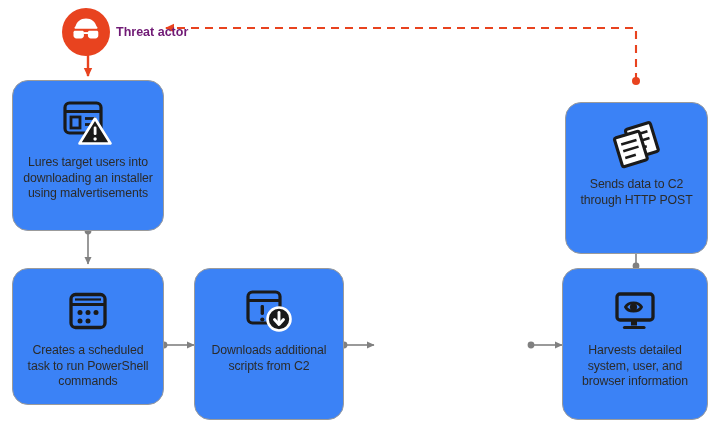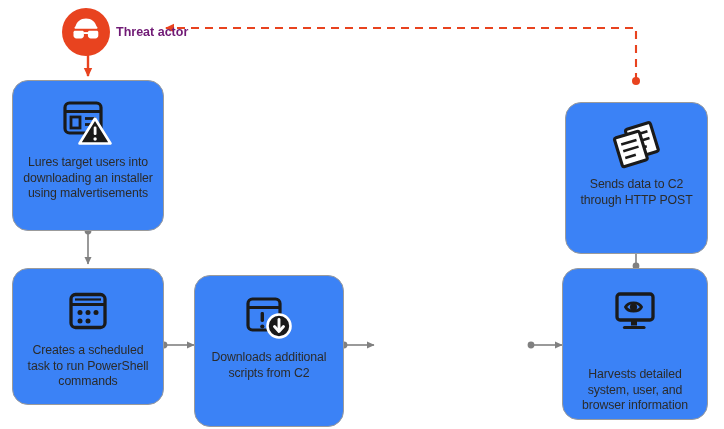--- a/index.html
+++ b/index.html
@@ -160,37 +160,37 @@
         <circle cx="13" cy="22.5" r="2.5" fill="#1a1a1a"></circle>
         <circle cx="21" cy="22.5" r="2.5" fill="#1a1a1a"></circle>
         <circle cx="29" cy="22.5" r="2.5" fill="#1a1a1a"></circle>
         <circle cx="13" cy="31" r="2.5" fill="#1a1a1a"></circle>
         <circle cx="21" cy="31" r="2.5" fill="#1a1a1a"></circle>
       </svg>
     </div>
     <div class="stage-label">Creates a scheduled task to run PowerShell commands</div>
   </div>
 
-  <div class="stage" style="left:194px; top:268px; width:150px; height:152px;margin-top:7px;">
+  <div class="stage" style="left:194px; top:268px; width:150px; height:152px;">
     <div class="icon-wrap">
       <svg width="48" height="46" viewBox="0 0 48 46" xmlns="http://www.w3.org/2000/svg">
         <rect x="3" y="4" width="32" height="31" rx="4.5" fill="none" stroke="#1a1a1a" stroke-width="3.2"></rect>
         <line x1="3.5" y1="12.5" x2="34.5" y2="12.5" stroke="#1a1a1a" stroke-width="3"></line>
         <rect x="15.6" y="17" width="3.4" height="10" rx="1.4" fill="#1a1a1a"></rect>
         <circle cx="17.3" cy="31.5" r="2.1" fill="#1a1a1a"></circle>
         <circle cx="34" cy="31" r="11.5" fill="#1a1a1a" stroke="#ffffff" stroke-width="2.6"></circle>
         <line x1="34" y1="24.5" x2="34" y2="35.5" stroke="#ffffff" stroke-width="2.9" stroke-linecap="round"></line>
         <path d="M29.5 31.5 L34 36.5 L38.5 31.5" fill="none" stroke="#ffffff" stroke-width="2.9" stroke-linecap="round" stroke-linejoin="round"></path>
       </svg>
     </div>
     <div class="stage-label">Downloads additional scripts from C2</div>
   </div>
 
 
-  <div class="stage" style="left:562px; top:268px; width:146px; height:152px;gap:24px;">
+  <div class="stage" style="left:562px; top:268px; width:146px; height:152px;">
     <div class="icon-wrap">
       <svg width="46" height="42" viewBox="0 0 46 42" xmlns="http://www.w3.org/2000/svg">
         <rect x="5" y="4" width="36" height="26" rx="3" fill="none" stroke="#1a1a1a" stroke-width="3.3"></rect>
         <path d="M13.5 17 C16.5 11.5 26.5 11.5 29.5 17 C26.5 22.5 16.5 22.5 13.5 17 Z" fill="none" stroke="#1a1a1a" stroke-width="2.9" stroke-linejoin="round"></path>
         <circle cx="21.5" cy="17" r="3.6" fill="#1a1a1a"></circle>
         <rect x="19" y="30" width="6" height="5.5" fill="#1a1a1a"></rect>
         <line x1="12.5" y1="37.5" x2="32" y2="37.5" stroke="#1a1a1a" stroke-width="3.2" stroke-linecap="round"></line>
       </svg>
     </div>
     <div class="stage-label">Harvests detailed system, user, and browser information</div>

